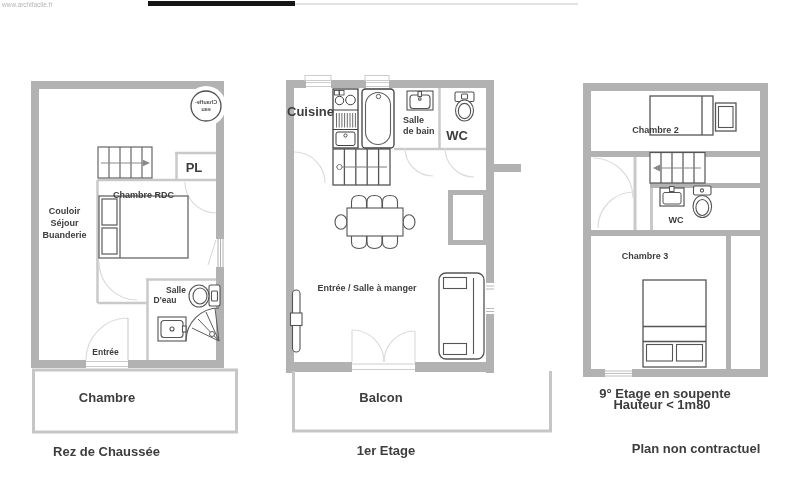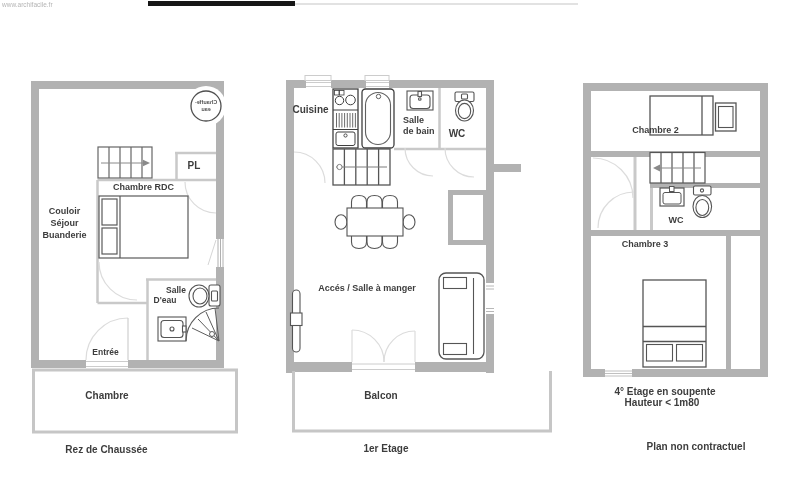--- a/index.html
+++ b/index.html
@@ -2,21 +2,21 @@
 <html><head>
 <meta charset="utf-8">
 <style>
   html,body{margin:0;padding:0;background:#fff;}
   #stage{position:relative;width:800px;height:480px;background:#fff;overflow:hidden;
          font-family:"Liberation Sans", sans-serif;}
   #plansvg{position:absolute;left:0;top:0;}
   .lbl{position:absolute;transform:translateX(-50%);white-space:nowrap;
        font-weight:bold;color:#3d3d3d;line-height:1;}
   .lbl-left{position:absolute;white-space:nowrap;font-weight:bold;color:#3d3d3d;line-height:1;}
-  .s9{font-size:9px;} .s95{font-size:10px;} .s85{font-size:8.5px;} .s75{font-size:10px;}
+  .s9{font-size:9px;} .s95{font-size:13px;} .s85{font-size:8.5px;} .s75{font-size:13px;}
   .watermark{position:absolute;left:2px;top:1px;font-size:6.5px;color:#b4b4b4;font-weight:normal;}
   .topbar{position:absolute;left:148px;top:1px;width:147px;height:5px;background:#161616;}
   .topline{position:absolute;left:295px;top:3px;width:283px;height:2px;background:#e2e2e2;}
   .mirrored{position:absolute;left:206px;top:99px;transform:translateX(-50%) scaleX(-1);
             text-align:center;font-size:5.5px;font-weight:bold;color:#555;line-height:1.3;}
 </style>
 </head>
 <body>
 
 <div id="stage">
@@ -290,40 +290,40 @@
       <rect x="646.5" y="344.5" width="26" height="16.5" stroke-width="1.1"></rect>
       <rect x="676.5" y="344.5" width="26" height="16.5" stroke-width="1.1"></rect>
     </g>
   </svg>
 
   <div class="mirrored">
     <div>Chauffe-</div>
     <div>eau</div>
   </div>
 
-  <div class="lbl s9" style="left:143.5px;top:183px">Chambre RDC</div>
+  <div class="lbl s9" style="left:143.5px;top:191px">Chambre RDC</div>
   <div class="lbl s95" style="left:194px;top:161px">PL</div>
   <div class="lbl s9" style="left:64.5px;top:207px">Couloir</div>
   <div class="lbl s9" style="left:64.5px;top:219px">Séjour</div>
   <div class="lbl s9" style="left:64.5px;top:231px">Buanderie</div>
   <div class="lbl s85" style="left:176px;top:285.5px">Salle</div>
   <div class="lbl s85" style="left:165px;top:295.5px">D'eau</div>
   <div class="lbl s85" style="left:105.5px;top:348px">Entrée</div>
   <div class="lbl s95" style="left:107px;top:391px">Chambre</div>
   <div class="lbl s95" style="left:106.5px;top:445px">Rez de Chaussée</div>
 
   <div class="lbl s95" style="left:310.5px;top:104.5px">Cuisine</div>
   <div class="lbl-left s9" style="left:403px;top:116px">Salle</div>
   <div class="lbl-left s9" style="left:403px;top:127px">de bain</div>
   <div class="lbl s95" style="left:457px;top:129px">WC</div>
-  <div class="lbl s9" style="left:367px;top:283.5px">Accés / Salle à manger</div>
+  <div class="lbl s9" style="left:367px;top:283.5px">Entrée / Salle à manger</div>
   <div class="lbl s95" style="left:381px;top:391px">Balcon</div>
   <div class="lbl s95" style="left:386px;top:444px">1er Etage</div>
 
   <div class="lbl s9" style="left:655.5px;top:126px">Chambre 2</div>
   <div class="lbl s9" style="left:676px;top:216px">WC</div>
-  <div class="lbl s9" style="left:645px;top:240px">Chambre 3</div>
-  <div class="lbl s95" style="left:665px;top:387px">4° Etage en soupente</div>
+  <div class="lbl s9" style="left:645px;top:252px">Chambre 3</div>
+  <div class="lbl s95" style="left:665px;top:387px">9° Etage en soupente</div>
   <div class="lbl s95" style="left:662px;top:398px">Hauteur &lt; 1m80</div>
 
   <div class="lbl s75" style="left:696px;top:442px">Plan non contractuel</div>
 
 </div>
 
 </body></html>

